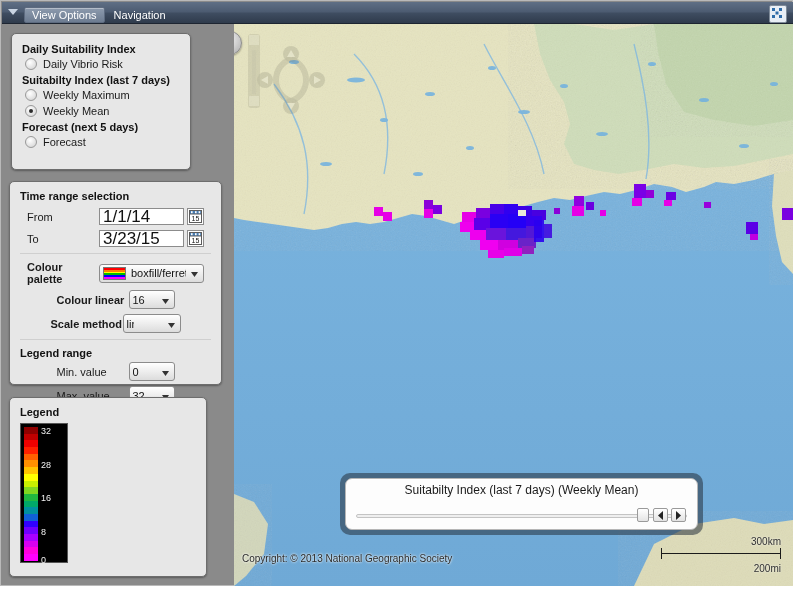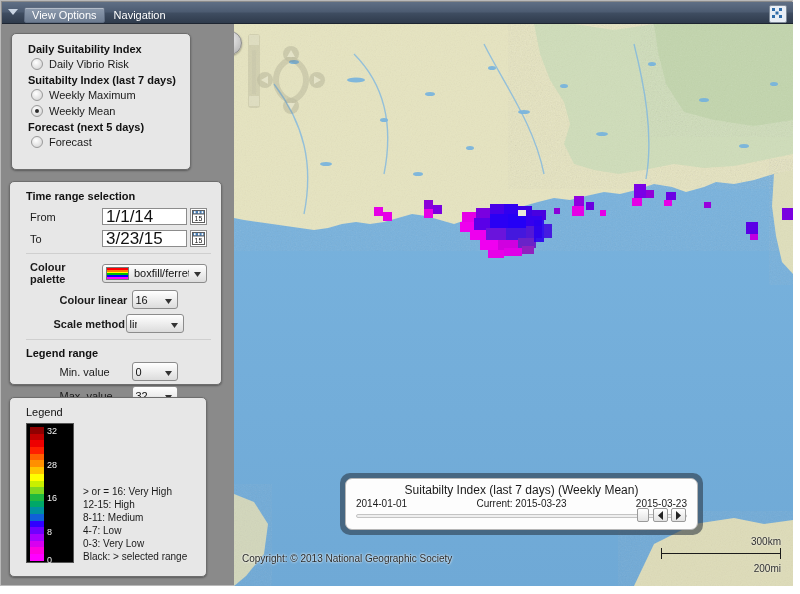--- a/index.html
+++ b/index.html
@@ -94,21 +94,21 @@
 
   
   .panel{
     position:absolute;
     background:#e7e7e7;
     border:1px solid #6d6d6d;
     border-radius:5px;
     box-shadow:0 1px 2px rgba(0,0,0,.35);
     box-sizing:border-box;
   }
-  .panel-inner{padding:8px 10px 10px 10px;margin-left:6px;}
+  .panel-inner{padding:8px 10px 10px 10px;}
 
   #panel-view{left:10px;top:32px;width:180px;height:137px;}
   #panel-time{left:8px;top:180px;width:213px;height:204px;}
   #panel-legend{left:8px;top:396px;width:198px;height:180px;}
 
   .grp-title{
     font-size:11px;font-weight:bold;color:#111;margin:1px 0 3px 0;
   }
   .radio-row{
     display:flex;align-items:center;margin:0 0 4px 3px;
@@ -159,21 +159,21 @@
       #ffff00 32%,#ffff00 48%,
       #00c000 48%,#00c000 64%,
       #0000ff 64%,#0000ff 82%,
       #ff00ff 82%,#ff00ff 100%);
   }
   .combo.palette{width:105px;}
   .combo.small{width:46px;}
   .combo.med{width:58px;gap:29px;}
 
   
-  .legend-title{font-size:11px;font-weight:normal;color:#111;margin-bottom:5px;}
+  .legend-title{font-size:11px;font-weight:bold;color:#111;margin-bottom:5px;}
   .legend-body{display:flex;align-items:flex-start;}
   .legend-img{
     position:relative;width:48px;height:140px;background:#000;
     border:1px solid #555;box-sizing:border-box;flex:0 0 auto;
   }
   .legend-ramp{position:absolute;left:3px;top:3px;width:14px;height:134px;}
   .legend-ramp div{width:100%;}
   .legend-tick{
     position:absolute;left:20px;font-size:9px;color:#f2f2f2;
     font-family:"Liberation Sans",sans-serif;line-height:9px;
@@ -406,25 +406,20 @@
         <div class="bar"></div>
         <div class="tick" style="left:0;"></div>
         <div class="tick" style="left:119px;"></div>
         <div class="lbl bot">200mi</div>
       </div>
     </div>
 
     <div class="timebar-wrap">
       <div class="timebar">
         <div class="tb-title">Suitabilty Index (last 7 days) (Weekly Mean)</div>
-        <div class="tb-dates">
-          <span class="l">2014-01-01</span>
-          <span class="c">Current: 2015-03-23</span>
-          <span class="r">2015-03-23</span>
-        </div>
         <div class="tb-slider">
           <div class="tb-track"></div>
           <div class="tb-handle"></div>
           <div class="tb-step prev">
             <svg width="7" height="9" viewBox="0 0 7 9">
                 <polygon points="6,0 6,9 1,4.5" fill="#222"></polygon>
               </svg>
           </div>
           <div class="tb-step next">
             <svg width="7" height="9" viewBox="0 0 7 9">
@@ -592,26 +587,18 @@
                 <div style="background: rgb(255, 0, 255); height: 6.7px;"></div>
               </div>
             <div id="legend-ticks">
                 <div class="legend-tick" style="top: 3px;">32</div>
                 <div class="legend-tick" style="top: 36.5px;">28</div>
                 <div class="legend-tick" style="top: 70px;">16</div>
                 <div class="legend-tick" style="top: 103.5px;">8</div>
                 <div class="legend-tick" style="top: 131.64px;">0</div>
               </div>
           </div>
-          <div class="legend-text" id="legend-classes">
-              <div>&gt; or = 16: Very High</div>
-              <div>12-15: High</div>
-              <div>8-11: Medium</div>
-              <div>4-7: Low</div>
-              <div>0-3: Very Low</div>
-              <div>Black: &gt; selected range</div>
-            </div>
         </div>
       </div>
     </div>
 
   </div>
 </div>
 
 </body></html>

